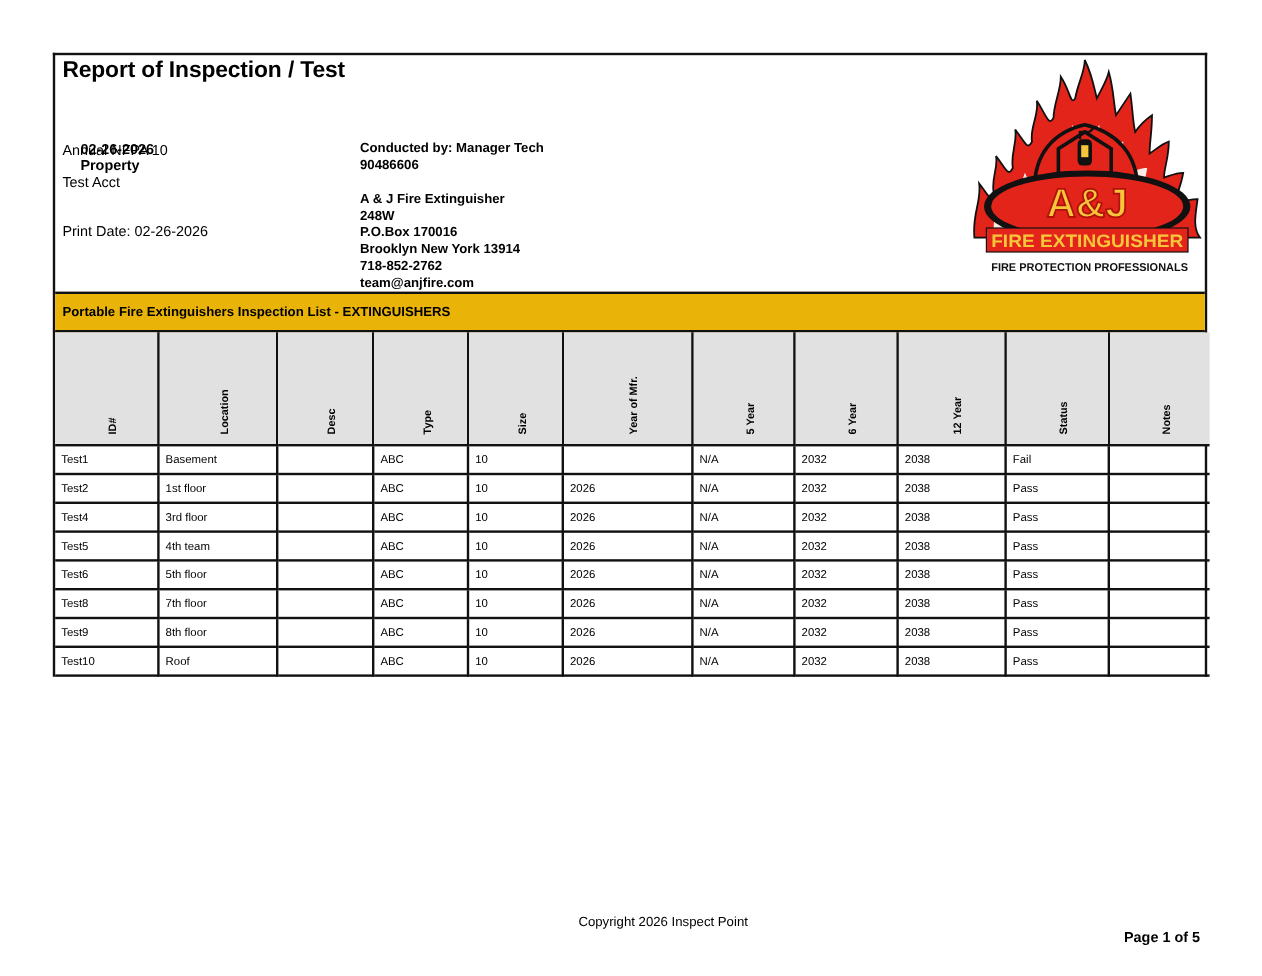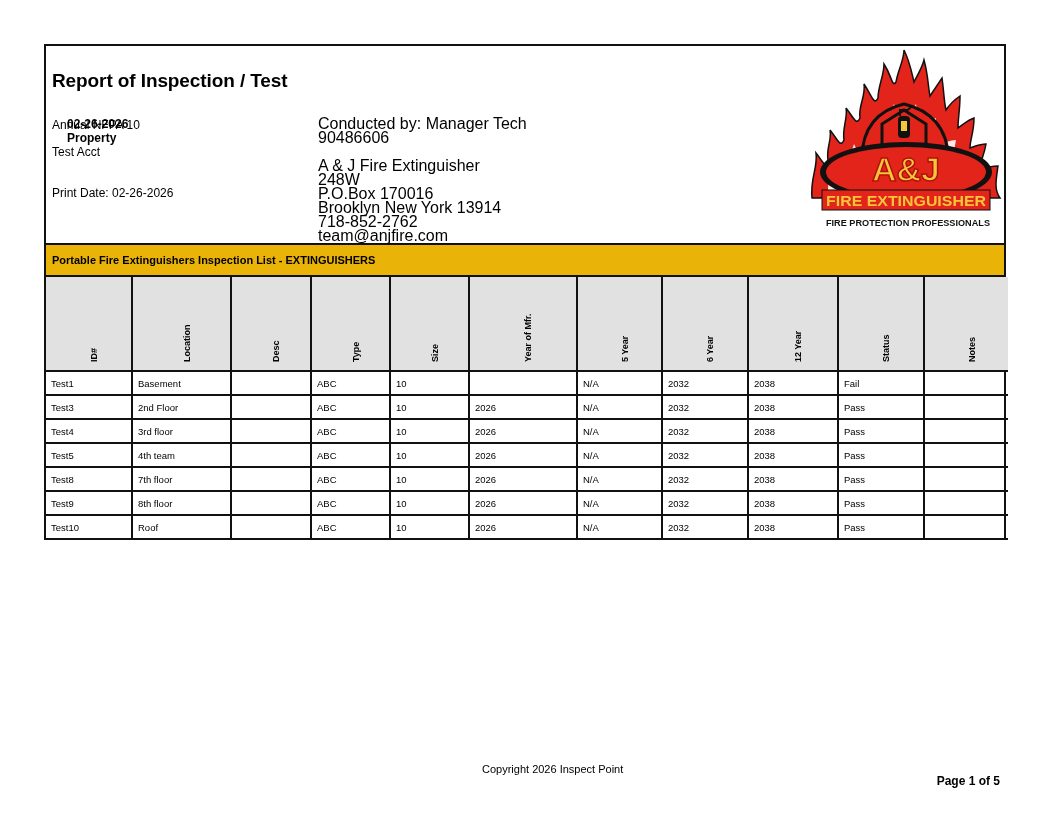--- a/index.html
+++ b/index.html
@@ -17,39 +17,39 @@
       width: 962px;
       border: 2px solid #111;
       border-bottom: none;
     }
     .header {
       position: relative;
       height: 199px;
       border-bottom: 2px solid #111;
     }
     .title {
-      position: absolute; left: 6px; top: 24px;
+      position: absolute; left: 6px; top: 2px;
       font-size: 19px; font-weight: bold; letter-spacing: -0.1px;
     }
     .subtitle {
       position: absolute; left: 6px; top: 31px;
       font-size: 12px; font-weight: normal; margin-top: 41px;
     }
     .left-info {
       position: absolute; left: 6px; top: 71px;
       font-size: 12px; line-height: 14px;
     }
     .left-info .bold { font-weight: bold; margin-left: 15px; }
     .print-date {
       position: absolute; left: 6px; top: 140px;
       font-size: 12px;
     }
     .right-info {
-      position: absolute; left: 272px; top: 71px;
-      font-size: 16px; line-height: 14px;
+      position: absolute; left: 254px; top: 71px;
+      font-size: 11px; line-height: 14px; font-weight: bold;
     }
     .right-info .gap { height: 14px; }
     .logo {
       position: absolute; left: 762px; top: 2px;
       width: 196px; height: 182px;
     }
     .section-title {
       background: #eab308;
       height: 32px;
       border-bottom: 2px solid #111;
@@ -210,22 +210,22 @@
           <td>ABC</td>
           <td>10</td>
           <td></td>
           <td>N/A</td>
           <td>2032</td>
           <td>2038</td>
           <td>Fail</td>
           <td></td>
         </tr>
         <tr>
-          <td>Test3</td>
-          <td>2nd Floor</td>
+          <td>Test2</td>
+          <td>1st floor</td>
           <td></td>
           <td>ABC</td>
           <td>10</td>
           <td>2026</td>
           <td>N/A</td>
           <td>2032</td>
           <td>2038</td>
           <td>Pass</td>
           <td></td>
         </tr>
@@ -238,20 +238,33 @@
           <td>2026</td>
           <td>N/A</td>
           <td>2032</td>
           <td>2038</td>
           <td>Pass</td>
           <td></td>
         </tr>
         <tr>
           <td>Test5</td>
           <td>4th team</td>
+          <td></td>
+          <td>ABC</td>
+          <td>10</td>
+          <td>2026</td>
+          <td>N/A</td>
+          <td>2032</td>
+          <td>2038</td>
+          <td>Pass</td>
+          <td></td>
+        </tr>
+        <tr>
+          <td>Test6</td>
+          <td>5th floor</td>
           <td></td>
           <td>ABC</td>
           <td>10</td>
           <td>2026</td>
           <td>N/A</td>
           <td>2032</td>
           <td>2038</td>
           <td>Pass</td>
           <td></td>
         </tr>

